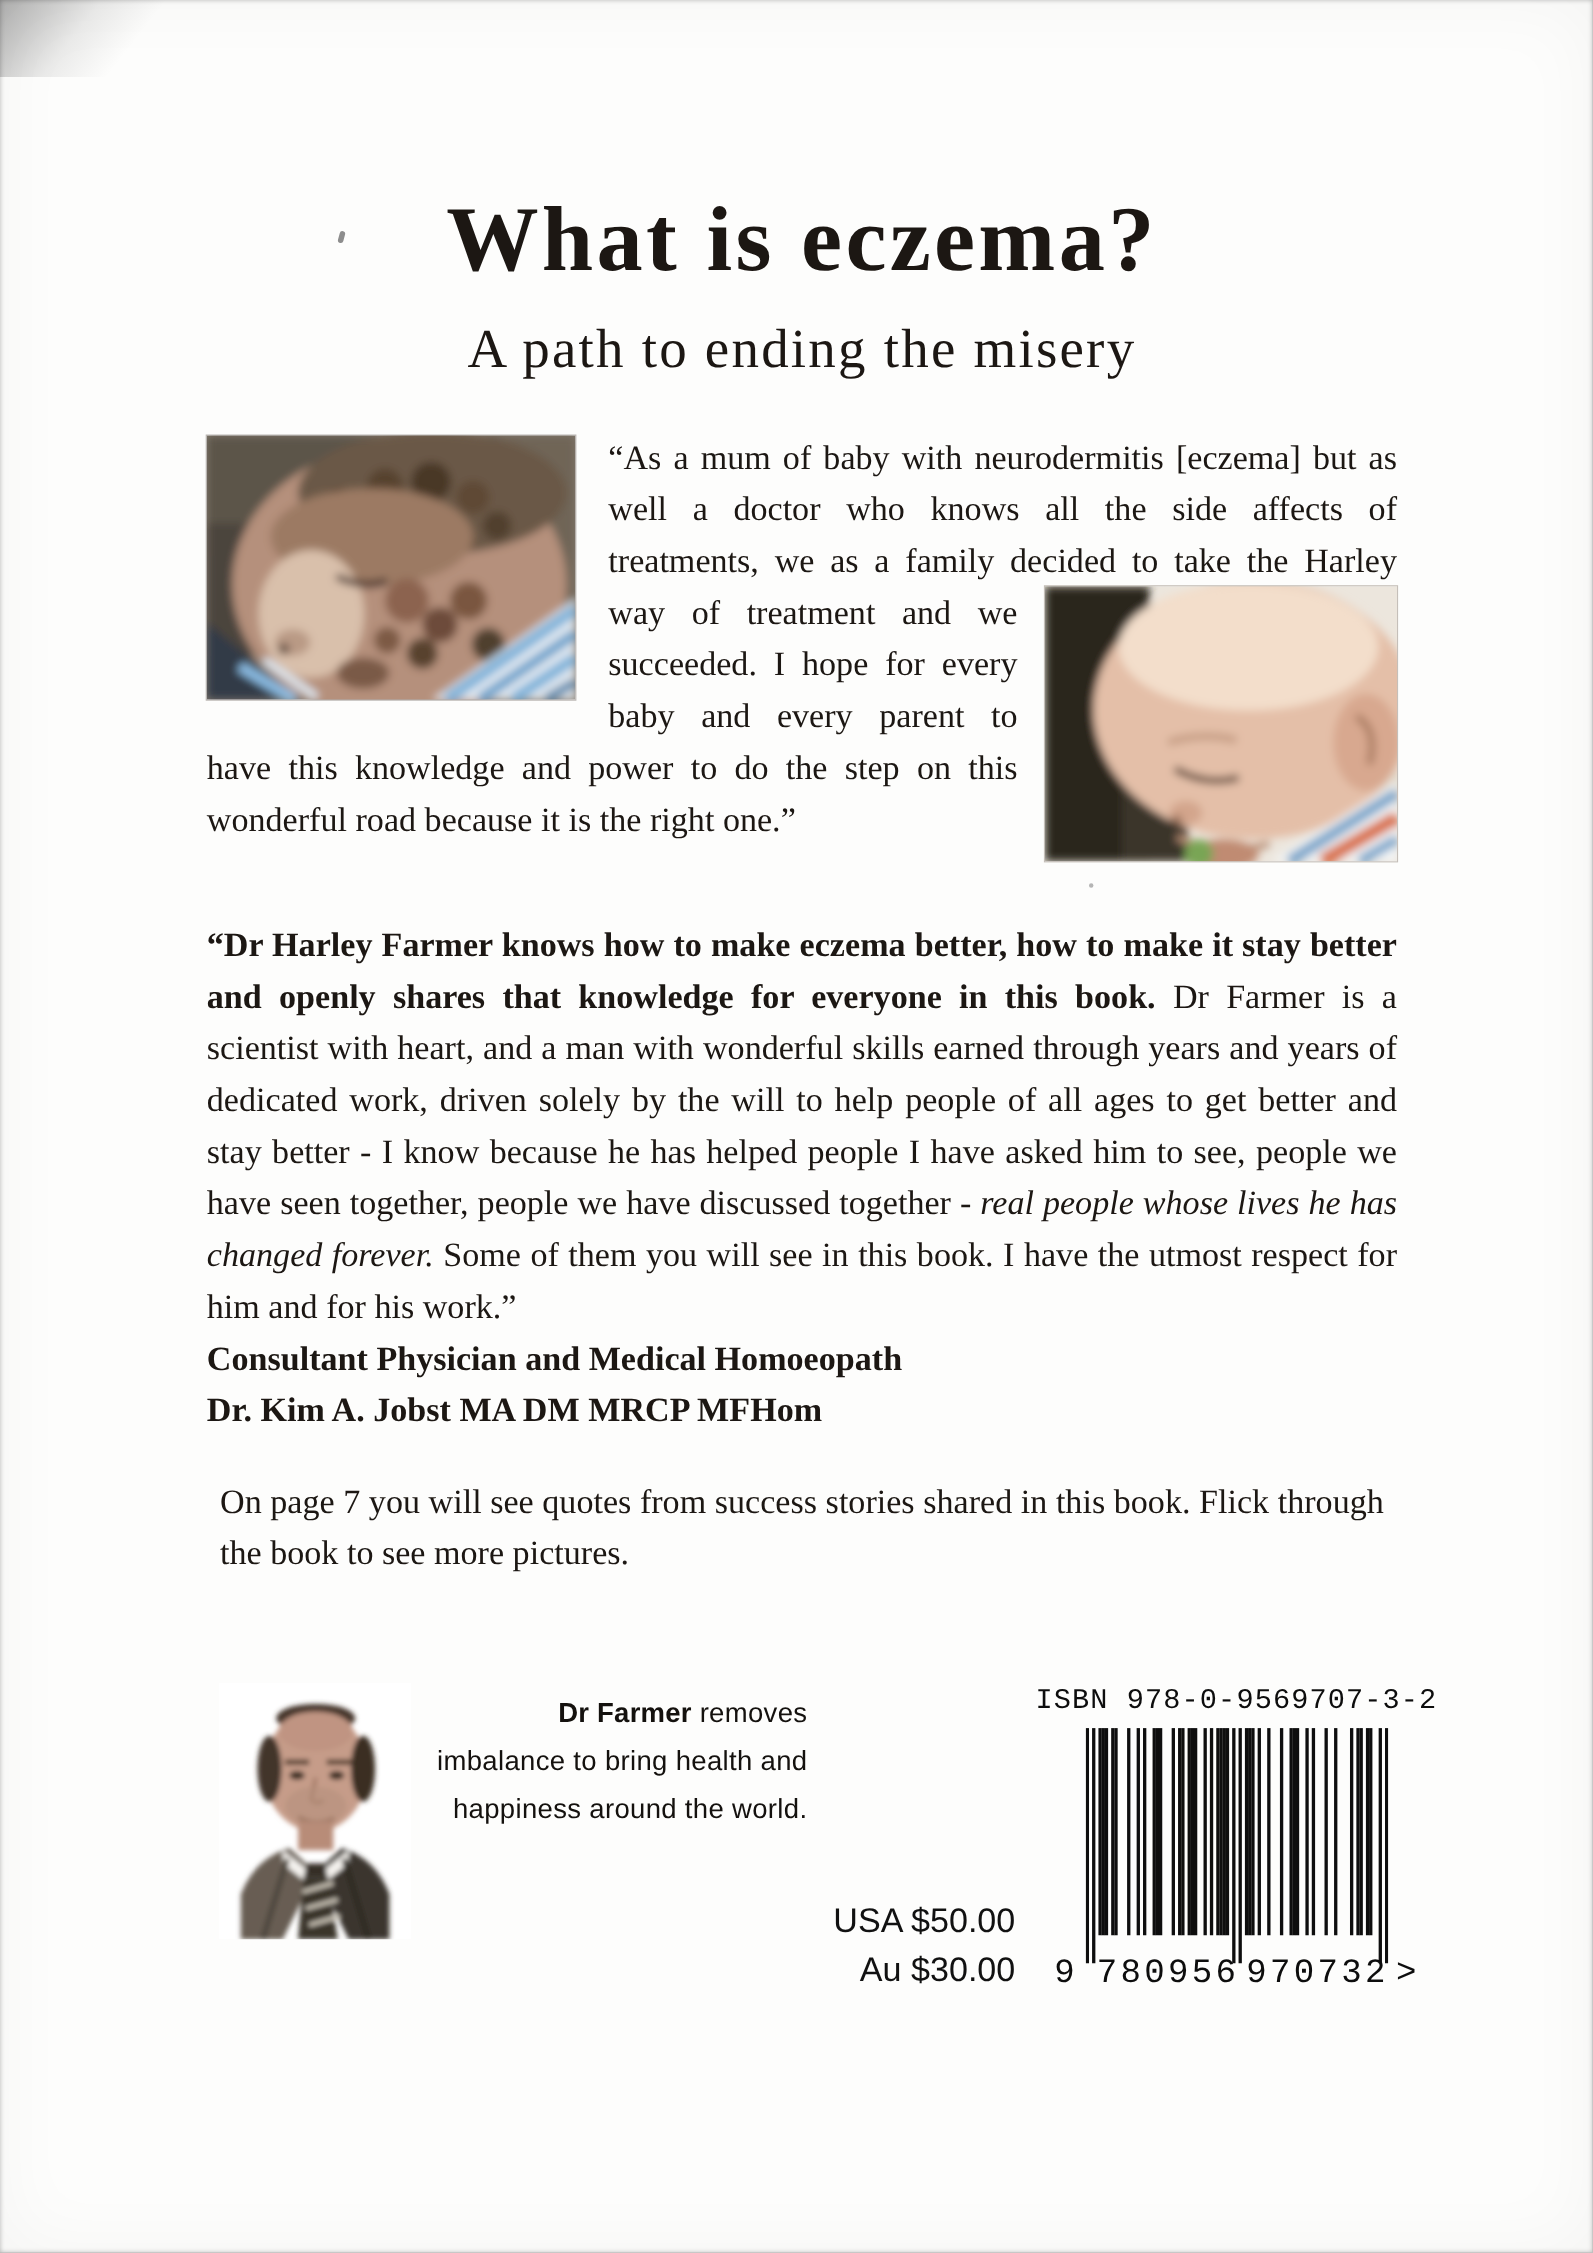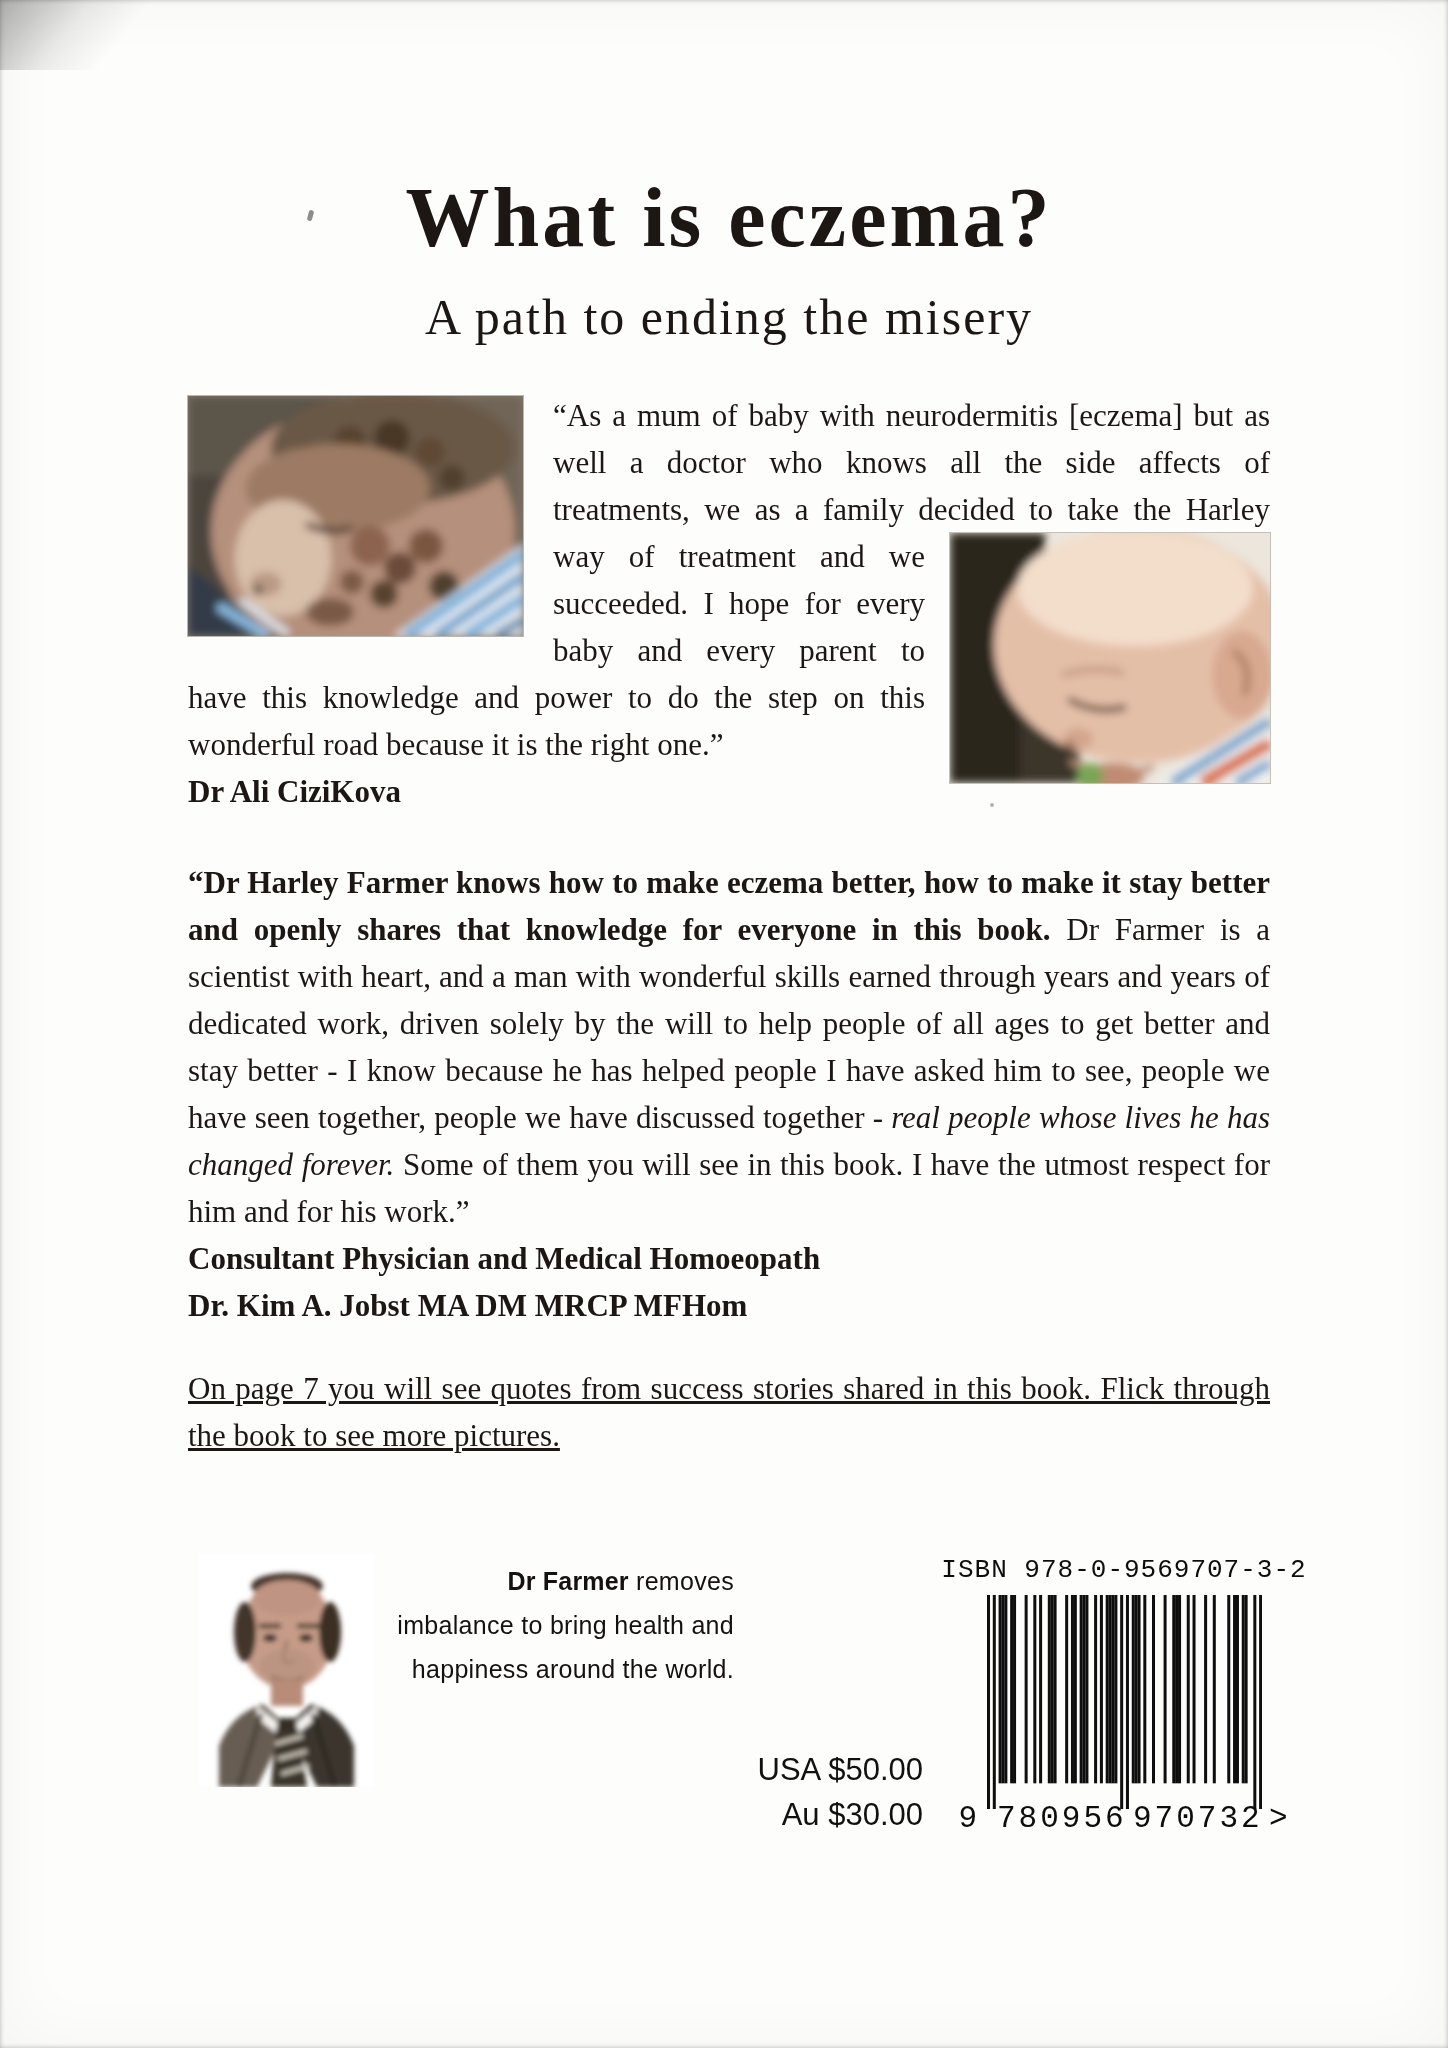--- a/index.html
+++ b/index.html
@@ -17,21 +17,21 @@
   .body{font-size:31px;line-height:47px;text-align:justify;}
   .q1{margin:47px 0 0;}
   .q1::after{content:"";display:block;clear:both;}
   .photoL{float:left;width:335px;height:240px;margin:4px 30px 16px 0;outline:1px solid rgba(60,50,40,.35);}
   .spacerR{float:right;width:0;height:141px;}
   .photoR{float:right;clear:right;width:320px;height:250px;margin:0 0 8px 25px;outline:1px solid rgba(160,150,140,.6);}
   .photoL svg,.photoR svg,.farmer svg{display:block;width:100%;height:100%;}
   .attr{font-weight:700;}
   .q2{margin:44px 0 0;}
   .attr2{font-weight:700;font-size:31px;line-height:47px;}
-  .note{margin:36px 0 0;text-decoration:underline;}
+  .note{margin:36px 12px 0;}
   .bottom{position:relative;margin-top:92px;height:340px;}
   .farmer{position:absolute;left:11px;top:3px;width:175px;height:233px;}
   .blurb{position:absolute;left:206px;top:8px;width:340px;font-family:"Liberation Sans",sans-serif;
     font-size:25px;line-height:44px;letter-spacing:.3px;color:#14110e;text-align:right;}
   .blurb b{letter-spacing:.2px;}
   .prices{position:absolute;left:420px;top:196px;width:315px;text-align:right;
     font-family:"Liberation Sans",sans-serif;font-size:31px;line-height:45px;color:#111;}
   .bcol{position:absolute;left:737px;top:0;width:398px;height:340px;}
   .isbn{position:absolute;top:4px;left:0;width:100%;text-align:center;white-space:nowrap;
     font-family:"Liberation Mono","DejaVu Sans Mono",monospace;font-size:26px;letter-spacing:1px;color:#0d0d0d;}
@@ -126,21 +126,20 @@
             <circle cx="140" cy="243" r="13" fill="#79a554"></circle>
             <path d="M205 250 L320 178 L320 250 Z" fill="#f4f6f7"></path>
             <path d="M222 250 L320 188" stroke="#76a3c9" stroke-width="10" fill="none"></path>
             <path d="M252 250 L320 210" stroke="#d9734f" stroke-width="13" fill="none"></path>
             <path d="M286 250 L320 230" stroke="#76a3c9" stroke-width="9" fill="none"></path>
           </g>
         </svg>
       </span>
       <span>“As a mum of baby with neurodermitis [eczema] but as well a doctor who knows all the side affects of treatments, we as a family decided to</span>
       <span>take the Harley way of treatment and we succeeded. I hope for every baby and every parent to have this knowledge and power to do the step on this wonderful road because it is the right one.”</span>
-      <div class="attr">Dr Ali CiziKova</div>
     </div>
 
     <p class="body q2">
       <b>“Dr Harley Farmer knows how to make eczema better, how to make it stay better and openly shares that knowledge for everyone in this book.</b>
       <span>Dr Farmer is a scientist with heart, and a man with wonderful skills earned through years and years of dedicated work, driven solely by the will to help people of all ages to get better and stay better - I know because he has helped people I have asked him to see, people we have seen together, people we have discussed together -</span>
       <i>real people whose lives he has changed forever.</i>
       <span>Some of them you will see in this book. I have the utmost respect for him and for his work.”</span>
     </p>
     <div class="attr2">
       <div>Consultant Physician and Medical Homoeopath</div>

